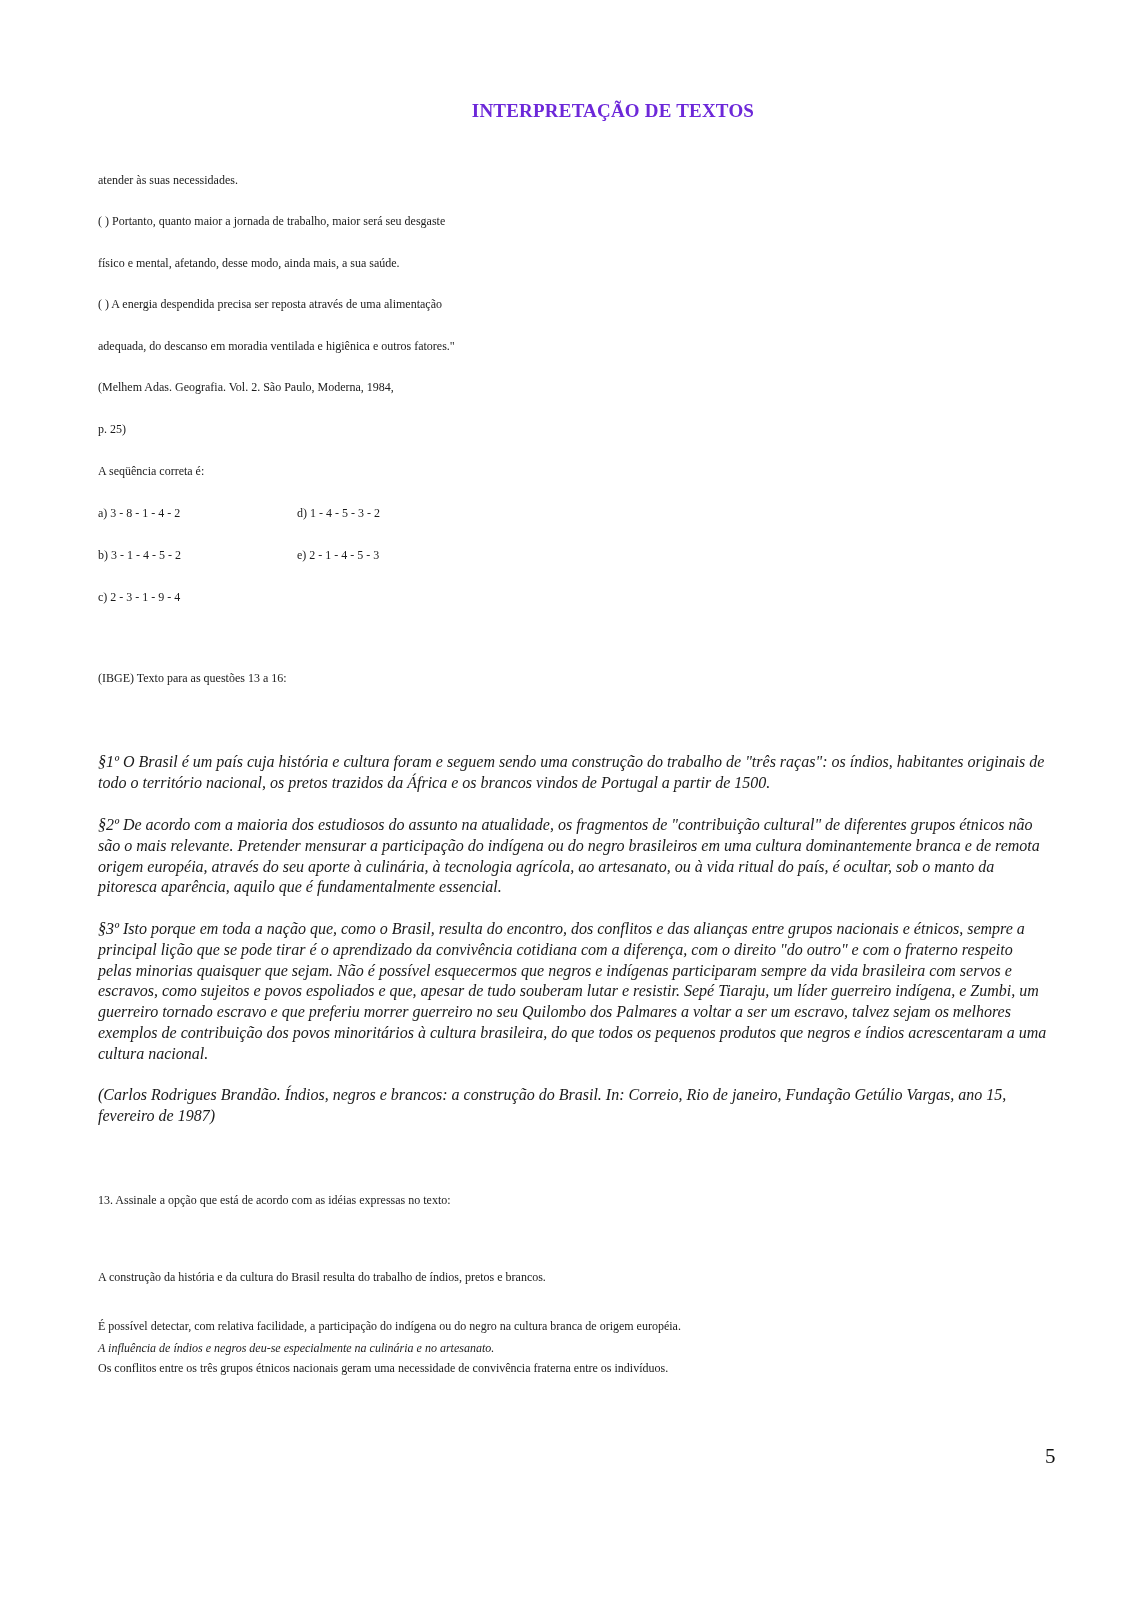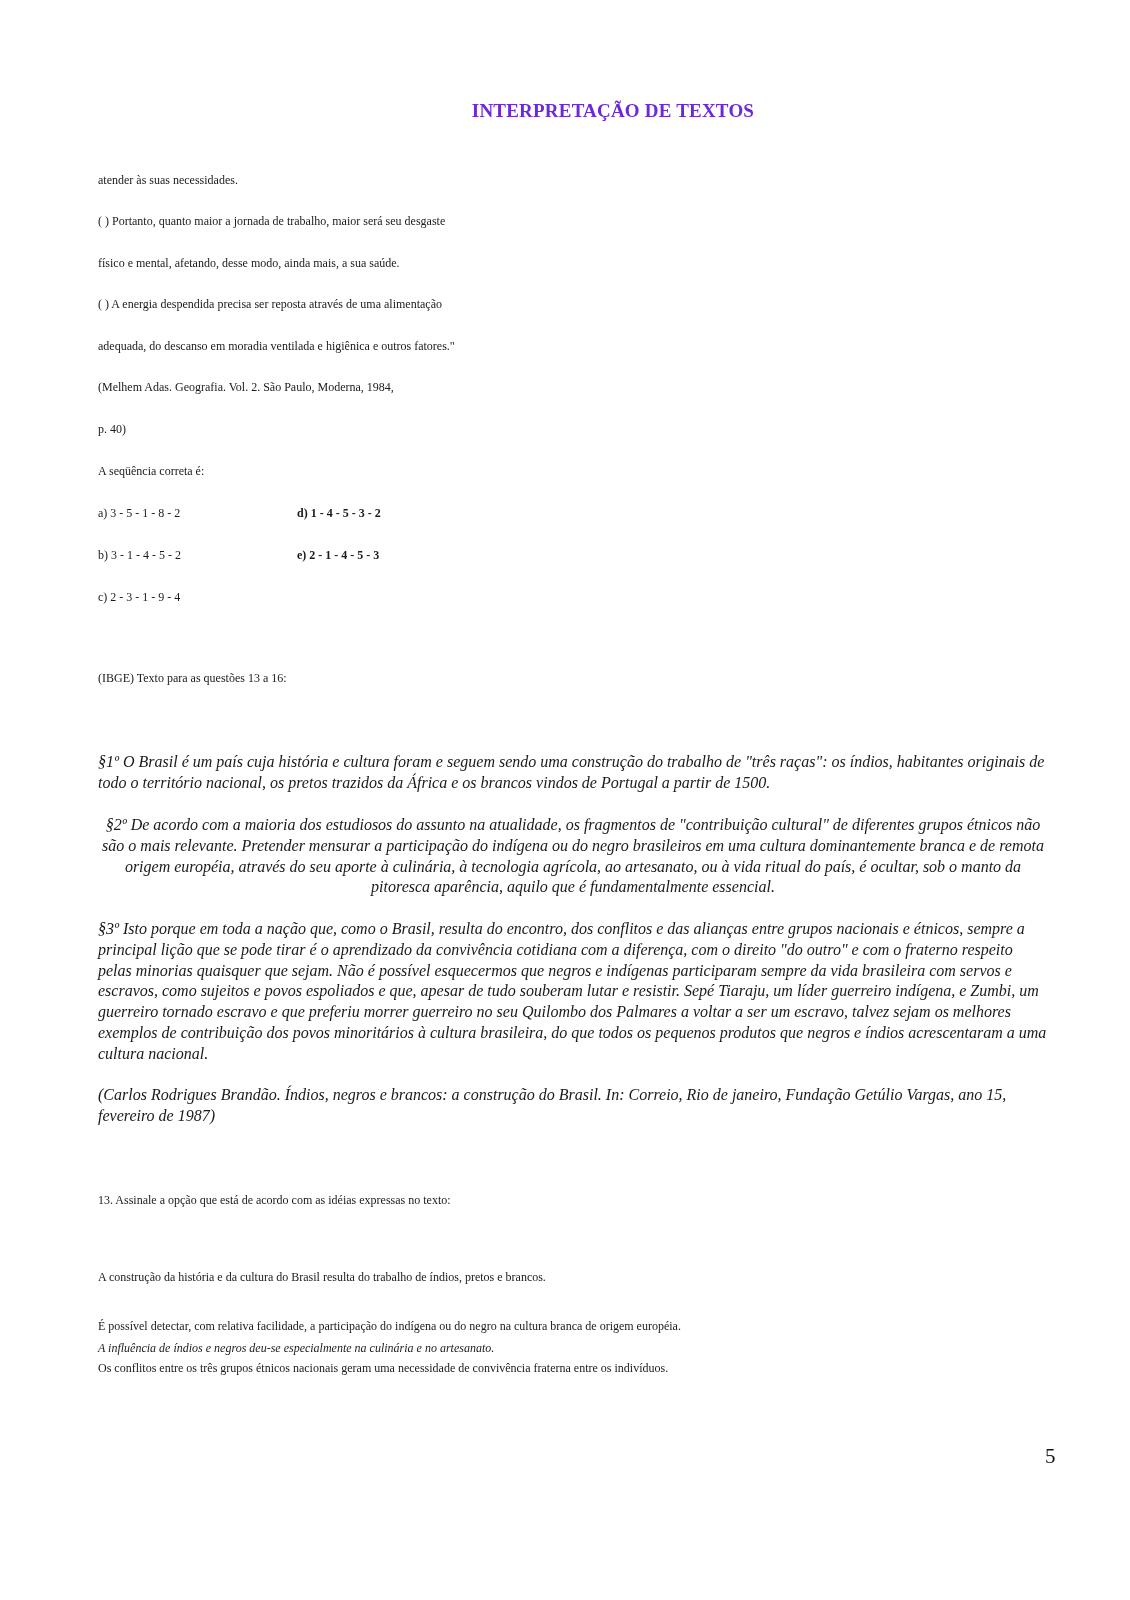--- a/index.html
+++ b/index.html
@@ -27,21 +27,21 @@
       letter-spacing: 0.2px;
       margin-left: 48px;
     }
     .line {
       position: absolute;
       left: 98px;
       font-size: 12px;
       white-space: nowrap;
       line-height: 20px;
     }
-    .col2 { left: 297px; font-weight: bold; }
+    .col2 { left: 297px; }
     .para {
       position: absolute;
       left: 98px;
       width: 950px;
       font-size: 16px;
       line-height: 20.8px;
     }
     .para p {
       margin: 0;
       font-style: italic;
@@ -58,35 +58,35 @@
 <body>
 
 <div class="page-title">INTERPRETAÇÃO DE TEXTOS</div>
 
 <div class="line" style="top:170px;">atender às suas necessidades.</div>
 <div class="line" style="top:211px;text-align:center;">( ) Portanto, quanto maior a jornada de trabalho, maior será seu desgaste</div>
 <div class="line" style="top:253px;">físico e mental, afetando, desse modo, ainda mais, a sua saúde.</div>
 <div class="line" style="top:294px;">(  ) A energia despendida precisa ser reposta através de uma alimentação</div>
 <div class="line" style="top:336px;text-align:right;">adequada, do descanso em moradia ventilada e higiênica e outros fatores."</div>
 <div class="line" style="top:377px;">(Melhem Adas. Geografia. Vol. 2. São Paulo, Moderna, 1984,</div>
-<div class="line" style="top:419px;">p. 40)</div>
+<div class="line" style="top:419px;">p. 25)</div>
 <div class="line" style="top:461px;">A seqüência correta é:</div>
 
-<div class="line" style="top:503px;">a) 3 - 5 - 1 - 8 - 2</div>
+<div class="line" style="top:503px;">a) 3 - 8 - 1 - 4 - 2</div>
 <div class="line col2" style="top:503px;">d) 1 - 4 - 5 - 3 - 2</div>
 <div class="line" style="top:545px;">b) 3 - 1 - 4 - 5 - 2</div>
 <div class="line col2" style="top:545px;">e) 2 - 1 - 4 - 5 - 3</div>
 <div class="line" style="top:587px;">c) 2 - 3 - 1 - 9 - 4</div>
 
 <div class="line" style="top:668px;">(IBGE) Texto para as questões 13 a 16:</div>
 
 <div class="para" style="top:752px;">
   <p>§1º O Brasil é um país cuja história e cultura foram e seguem sendo uma construção do trabalho de "três raças": os índios, habitantes originais de todo o território nacional, os pretos trazidos da África e os brancos vindos de Portugal a partir de 1500.</p>
 </div>
-<div class="para" style="top:815px;text-align:center;">
+<div class="para" style="top:815px;">
   <p>§2º De acordo com a maioria dos estudiosos do assunto na atualidade, os fragmentos de "contribuição cultural" de diferentes grupos étnicos não são o mais relevante. Pretender mensurar a participação do indígena ou do negro brasileiros em uma cultura dominantemente branca e de remota origem européia, através do seu aporte à culinária, à tecnologia agrícola, ao artesanato, ou à vida ritual do país, é ocultar, sob o manto da pitoresca aparência, aquilo que é fundamentalmente essencial.</p>
 </div>
 <div class="para" style="top:919px;">
   <p>§3º Isto porque em toda a nação que, como o Brasil, resulta do encontro, dos conflitos e das alianças entre grupos nacionais e étnicos, sempre a principal lição que se pode tirar é o aprendizado da convivência cotidiana com a diferença, com o direito "do outro" e com o fraterno respeito pelas minorias quaisquer que sejam. Não é possível esquecermos que negros e indígenas participaram sempre da vida brasileira com servos e escravos, como sujeitos e povos espoliados e que, apesar de tudo souberam lutar e resistir. Sepé Tiaraju, um líder guerreiro indígena, e Zumbi, um guerreiro tornado escravo e que preferiu morrer guerreiro no seu Quilombo dos Palmares a voltar a ser um escravo, talvez sejam os melhores exemplos de contribuição dos povos minoritários à cultura brasileira, do que todos os pequenos produtos que negros e índios acrescentaram a uma cultura nacional.</p>
 </div>
 <div class="para" style="top:1085px;">
   <p>(Carlos Rodrigues Brandão. Índios, negros e brancos: a construção do Brasil. In: Correio, Rio de janeiro, Fundação Getúlio Vargas, ano 15, fevereiro de 1987)</p>
 </div>
 
 <div class="line" style="top:1190px;">13. Assinale a opção que está de acordo com as idéias expressas no texto:</div>

